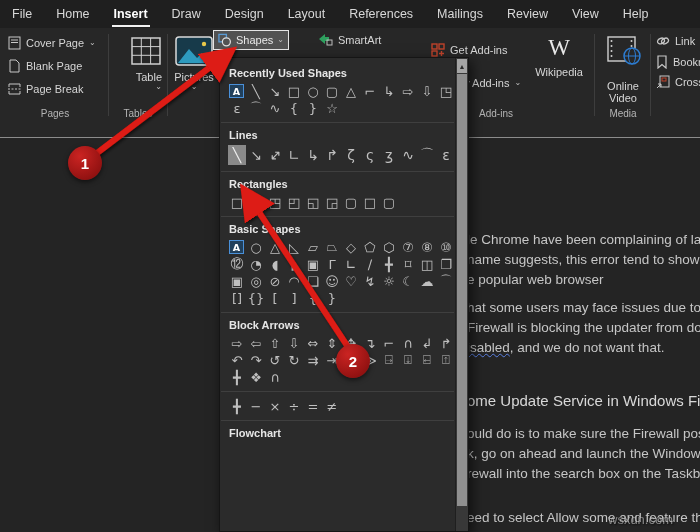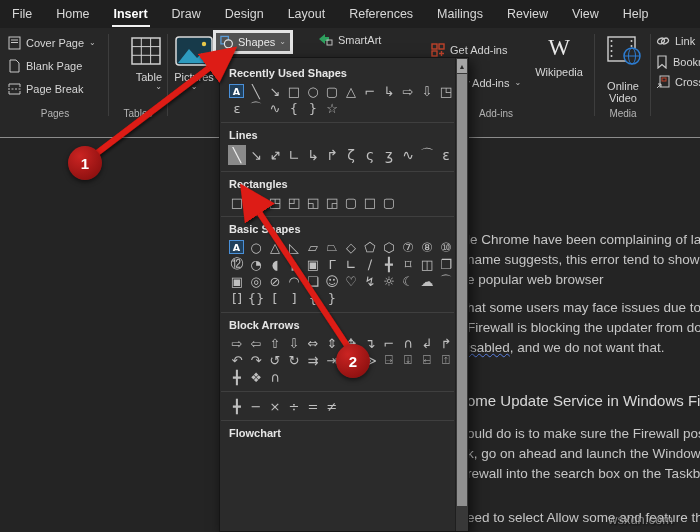--- a/index.html
+++ b/index.html
@@ -16,21 +16,21 @@
 
   
   #ribbon{position:absolute;left:0;top:28px;width:700px;height:110px;background:#272727;}
   #ribbon::after{content:"";position:absolute;left:0;bottom:0;width:700px;height:1px;background:#8c8c8c;}
   .vsep{position:absolute;top:6px;height:82px;width:1px;background:#3d3d3d;}
   .smallbtn{position:absolute;display:flex;align-items:center;gap:5px;font-size:11px;color:#d6d6d6;white-space:nowrap;}
   .grouplabel{position:absolute;font-size:10px;color:#b5b5b5;text-align:center;}
   .bigbtn{position:absolute;display:flex;flex-direction:column;align-items:center;font-size:11px;color:#d6d6d6;}
   .chev{font-size:8px;color:#c0c0c0;line-height:8px;}
   .icon-svg{display:block;}
-  #shapes-btn{position:absolute;left:213px;top:2px;width:66px;height:18px;background:#525252;border:3px solid #e5e5e5;
+  #shapes-btn{position:absolute;left:213px;top:2px;width:66px;height:18px;background:#525252;border:1px solid #e5e5e5;
               display:flex;align-items:center;gap:4px;padding:0 4px;font-size:11px;color:#e8e8e8;}
   #smartart-btn{position:absolute;left:318px;top:5px;display:flex;align-items:center;gap:5px;font-size:11px;color:#d6d6d6;}
   .w-glyph{font-family:"Liberation Serif","DejaVu Serif",serif;font-size:23px;color:#e8e8e8;line-height:24px;}
 
   
   #canvas{position:absolute;left:0;top:138px;width:700px;height:394px;background:#242424;}
   #doc-text{position:absolute;left:467px;top:92px;width:236px;overflow:hidden;}
   .dline{font-size:13.5px;line-height:20px;color:#c6c6c6;white-space:nowrap;}
   .dline.heading{font-size:15px;color:#d8d8d8;}
   .gap-s{margin-top:8px}.gap-m{margin-top:13px}.gap-l{margin-top:24px}.gap-xl{margin-top:33px}

